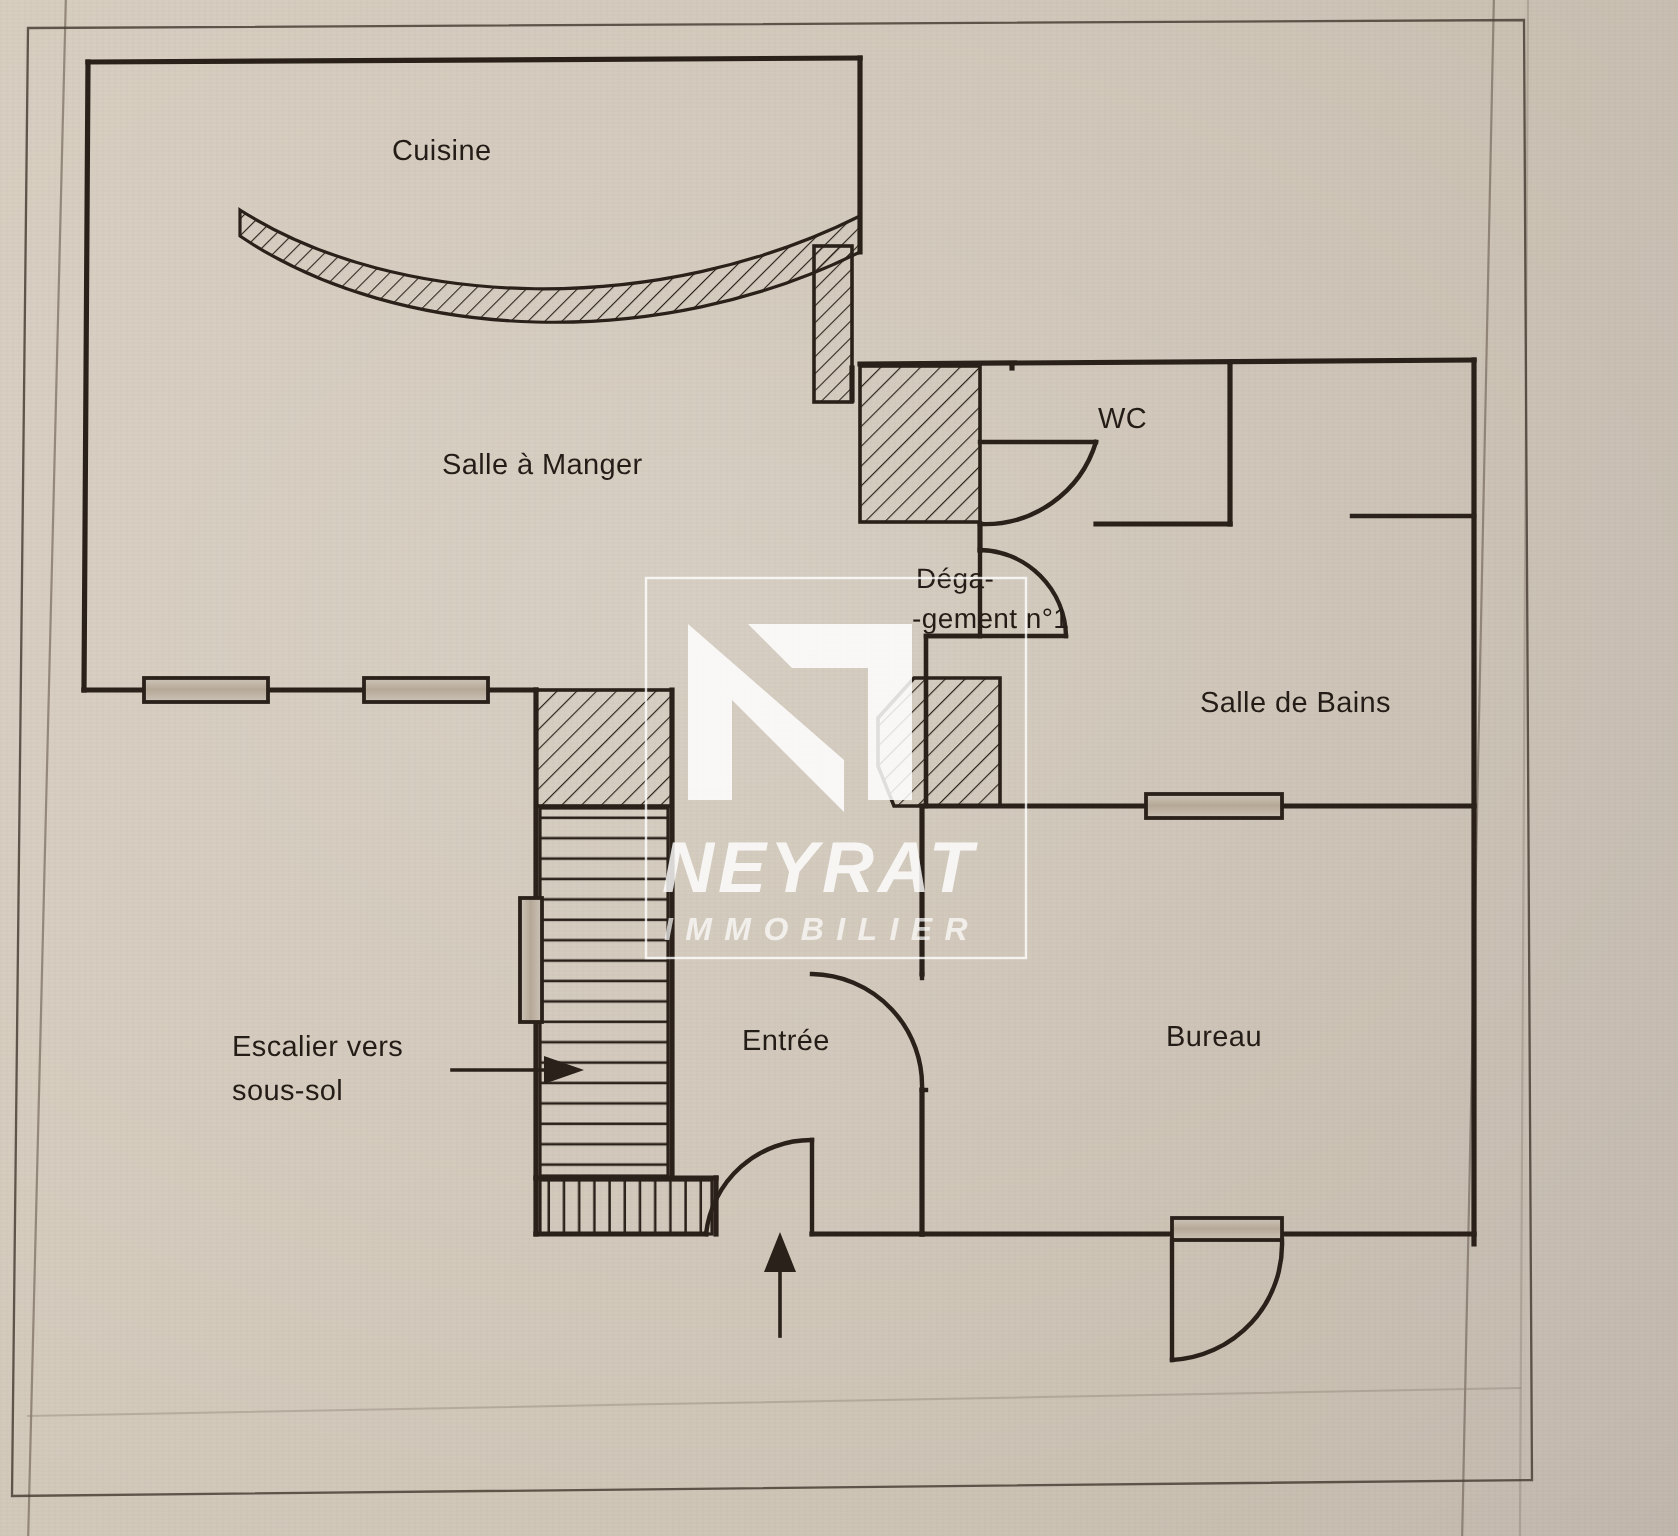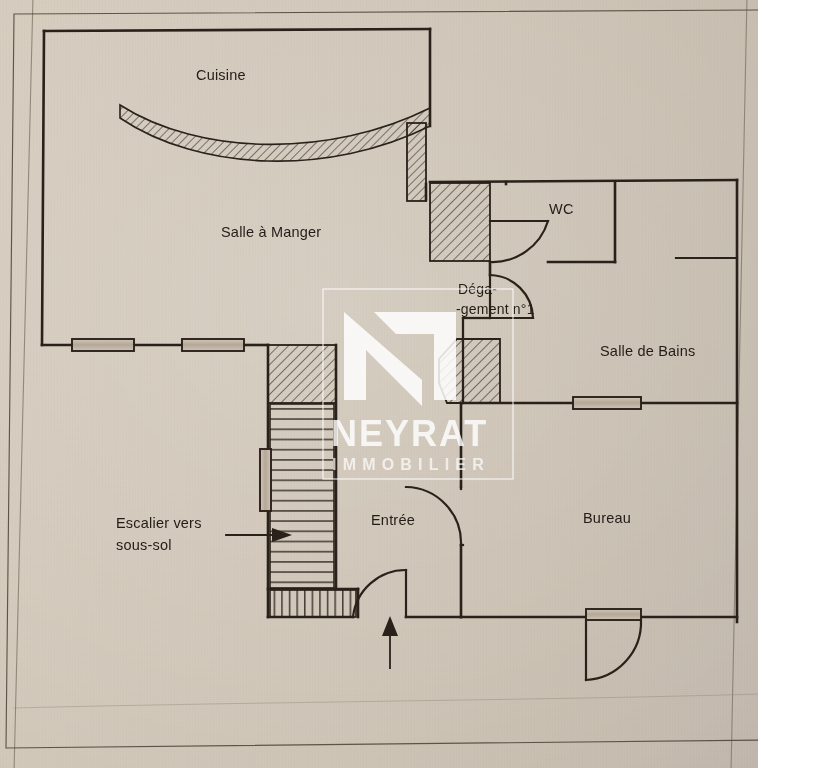--- a/index.html
+++ b/index.html
@@ -3,21 +3,21 @@
 <meta charset="utf-8">
 <title>Plan</title>
 <style>
   html,body{margin:0;padding:0;background:#ffffff;}
   body{
     font-family:"Liberation Sans", sans-serif;
     -webkit-font-smoothing:antialiased;
   }
   #page{
     position:relative;
-    width:758px;
+    width:839px;
     height:768px;
     overflow:hidden;
     background:#cdc3b5;
   }
   
   #paper{
     position:absolute; inset:0;
     background:
       radial-gradient(ellipse 120% 95% at 42% 40%, rgba(255,255,255,0.16) 0%, rgba(255,255,255,0.05) 45%, rgba(0,0,0,0.0) 70%, rgba(0,0,0,0.055) 100%),
       linear-gradient(102deg, #d6ccbe 0%, #d2c8ba 26%, #cec4b6 55%, #c9bfb1 78%, #c4bab0 100%);
@@ -32,20 +32,21 @@
   }
   #svgwrap{position:absolute; inset:0;}
   svg{display:block;}
 
   
   #watermark{
     position:absolute;
     left:322px; top:288px;
     width:192px; height:192px;
     pointer-events:none;
+    font-style:italic;
   }
   .wm-line{fill:none;stroke:rgba(255,255,255,.80);stroke-width:1.2;}
   .wm-word{
     fill:rgba(255,255,255,.82);
     font-family:"Liberation Sans", sans-serif;
     font-weight:700;
   }
   .plan-label{
     font-family:"Liberation Sans", sans-serif;
     font-size:14.5px;

